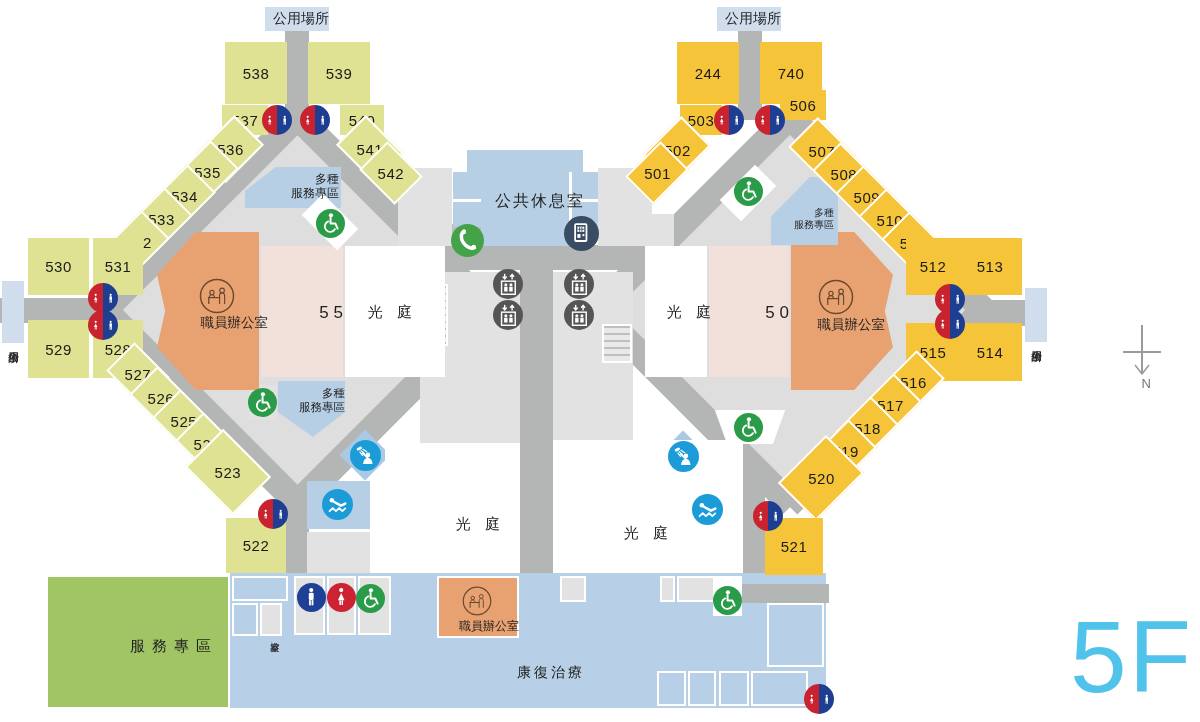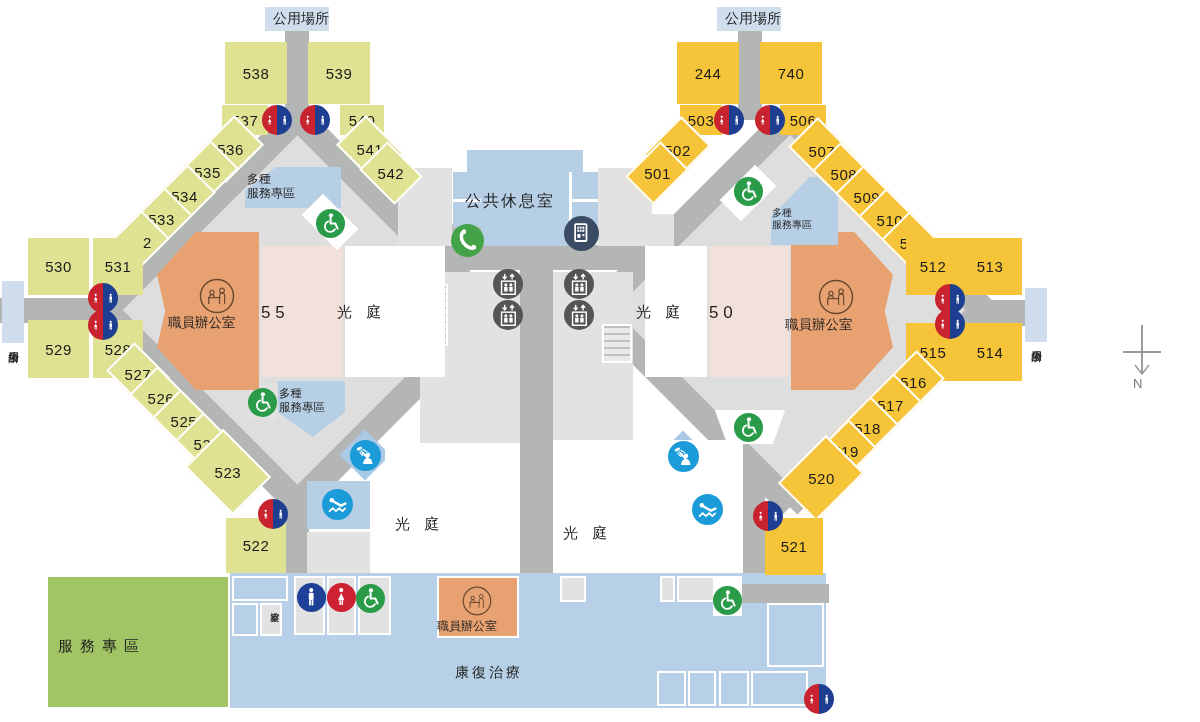--- a/index.html
+++ b/index.html
@@ -17,21 +17,21 @@
   .green{background:#a1c564}
   .bordered{border:2px solid #fff;box-sizing:border-box}
   .bar{position:absolute;width:281px;height:26px;background:#b4b5b5}
   .filler{position:absolute;width:250px;height:250px;background:#dedede;transform:rotate(45deg)}
   .rot45{transform:rotate(45deg)}
   .rotm45{transform:rotate(-45deg)}
   .stairs{background:#e9e9e9;background-image:repeating-linear-gradient(180deg,#bfbfbf 0 2px,rgba(0,0,0,0) 2px 7px);
           border:2px solid #fff;box-sizing:border-box}
   .room{position:absolute;display:flex;align-items:center;justify-content:center;box-sizing:border-box}
   .room .lbl{font-size:15px;color:#1b1b1b;letter-spacing:.5px}
-  .zl{position:absolute;color:#1f1f1f;text-align:left;line-height:1.2;white-space:nowrap;pointer-events:none}
+  .zl{position:absolute;color:#1f1f1f;text-align:right;line-height:1.2;white-space:nowrap;pointer-events:none}
   .icon{position:absolute;border-radius:50%;overflow:hidden;display:flex;align-items:center;justify-content:center}
   .icon .half{width:50%;height:100%;display:flex;align-items:center;justify-content:center}
   .vtext{writing-mode:vertical-rl;text-orientation:upright;white-space:normal}
   .pubbox{background:#cfdded;color:#1f1f1f;display:flex;align-items:center;justify-content:flex-end}
 </style>
 </head>
 <body>
 
 <div class="stage">
 
@@ -184,21 +184,21 @@
       </div>
       <div class="room" style="left: 677px; top: 42px; width: 62px; height: 62px; background: rgb(245, 196, 56);">
         <span class="lbl">244</span>
       </div>
       <div class="room" style="left: 760px; top: 42px; width: 62px; height: 62px; background: rgb(245, 196, 56);">
         <span class="lbl">740</span>
       </div>
       <div class="room" style="left: 680px; top: 105px; width: 42px; height: 30px; background: rgb(245, 196, 56);">
         <span class="lbl">503</span>
       </div>
-      <div class="room" style="left: 780px; top: 105px; width: 46px; height: 30px; background: rgb(245, 196, 56);">
+      <div class="room" style="left: 780px; top: 90px; width: 46px; height: 30px; background: rgb(245, 196, 56);">
         <span class="lbl">506</span>
       </div>
       <div class="room rot" style="left: 650px; top: 129px; width: 54px; height: 42px; background: rgb(245, 196, 56); transform: rotate(-45deg); border: 2px solid rgb(255, 255, 255);">
         <span class="lbl" style="transform: rotate(45deg);">502</span>
       </div>
       <div class="room rot" style="left: 632px; top: 153px; width: 50px; height: 40px; background: rgb(245, 196, 56); transform: rotate(-45deg); border: 2px solid rgb(255, 255, 255);">
         <span class="lbl" style="transform: rotate(45deg);">501</span>
       </div>
       <div class="room rot" style="left: 795px; top: 130px; width: 54px; height: 42px; background: rgb(245, 196, 56); transform: rotate(45deg); border: 2px solid rgb(255, 255, 255);">
         <span class="lbl" style="transform: rotate(-45deg);">507</span>
@@ -659,13 +659,14 @@
 
   <div>
     <div class="abs" style="left:1141px;top:325px;width:1.5px;height:48px;background:#9a9a9a"></div>
     <div class="abs" style="left:1123px;top:351px;width:38px;height:1.5px;background:#9a9a9a"></div>
     <svg class="abs" style="left:1134px;top:364px" width="16" height="11" viewBox="0 0 16 11">
         <polyline points="1,1 8,10 15,1" fill="none" stroke="#9a9a9a" stroke-width="1.5"></polyline>
       </svg>
     <div class="zl" style="left:1133px;top:376px;width:18px;font-size:13px;color:#777">N</div>
   </div>
 
+  <div class="zl" style="left:1070px;top:606px;width:130px;font-size:102px;line-height:1;color:#4fc3ea;text-align:left;letter-spacing:2px">5F</div>
 </div>
 
 </body></html>

